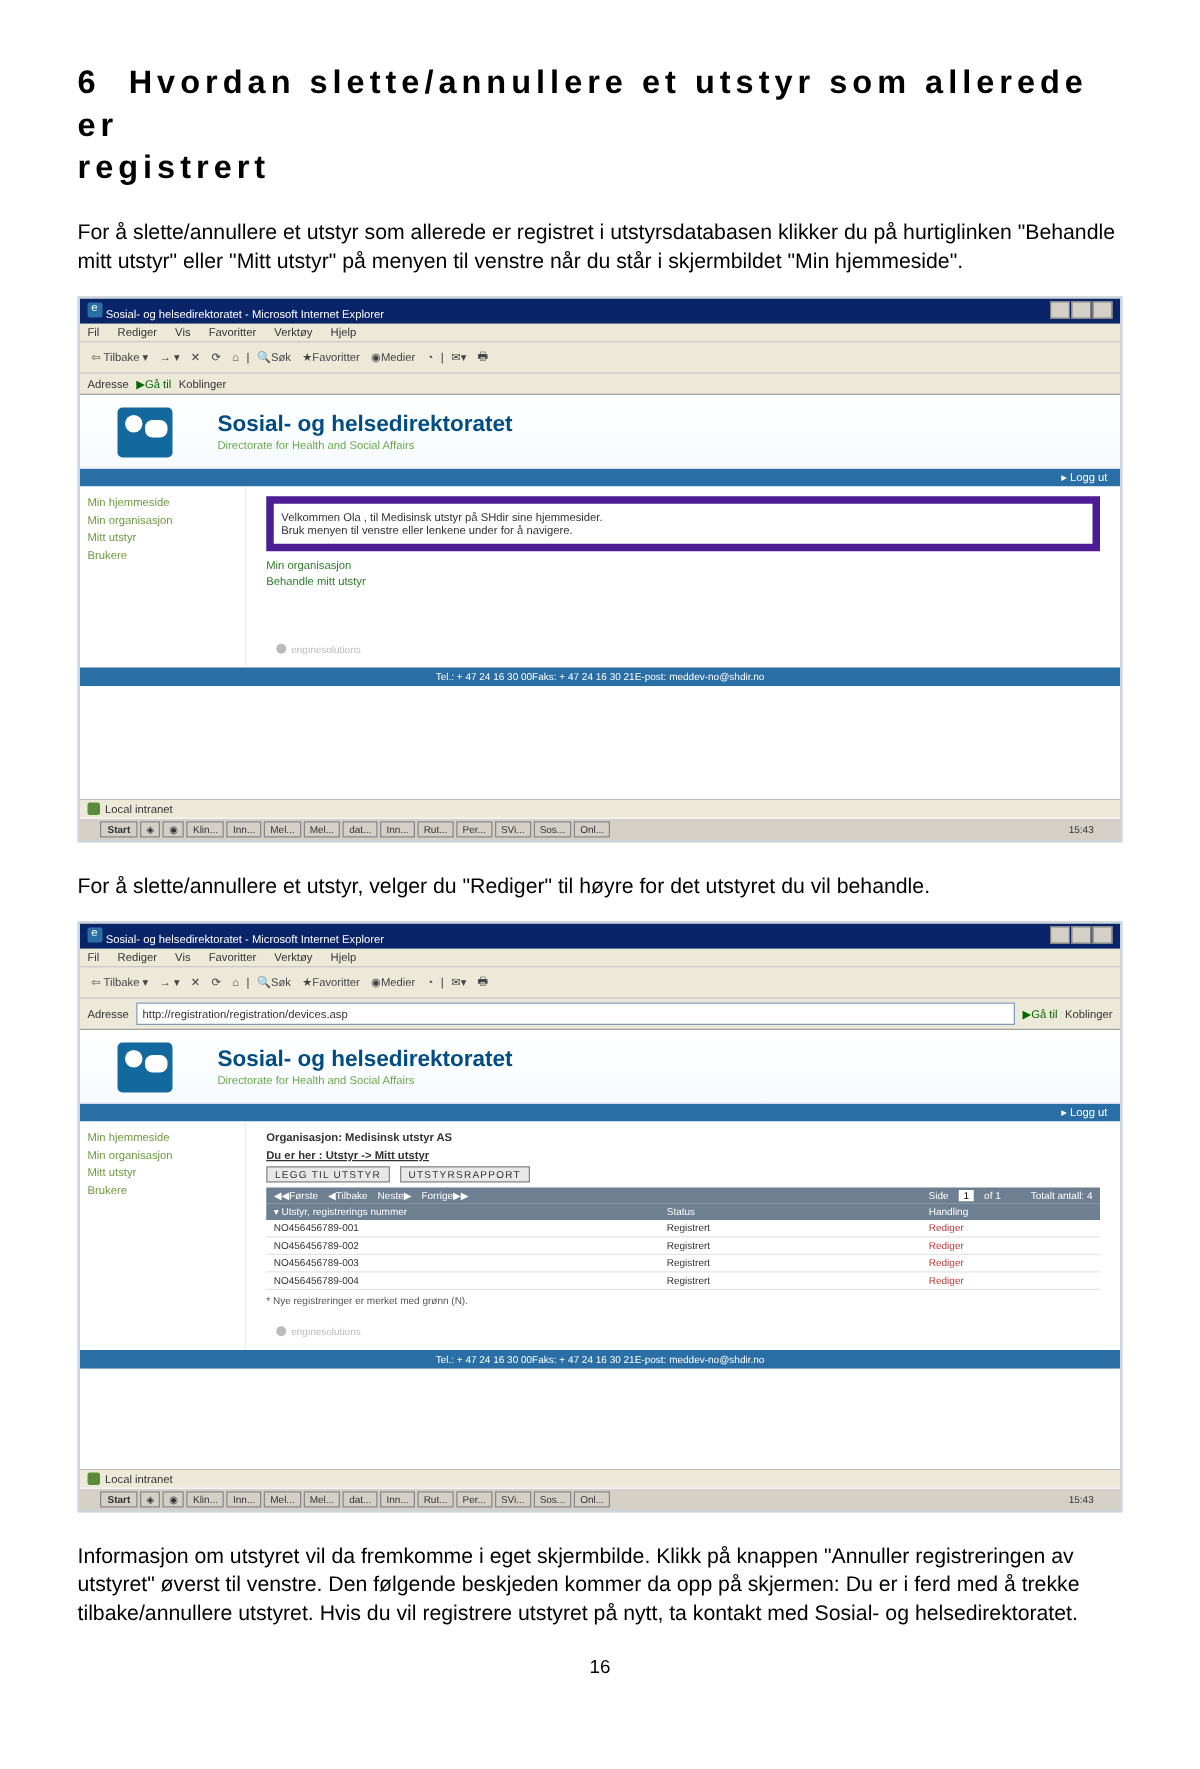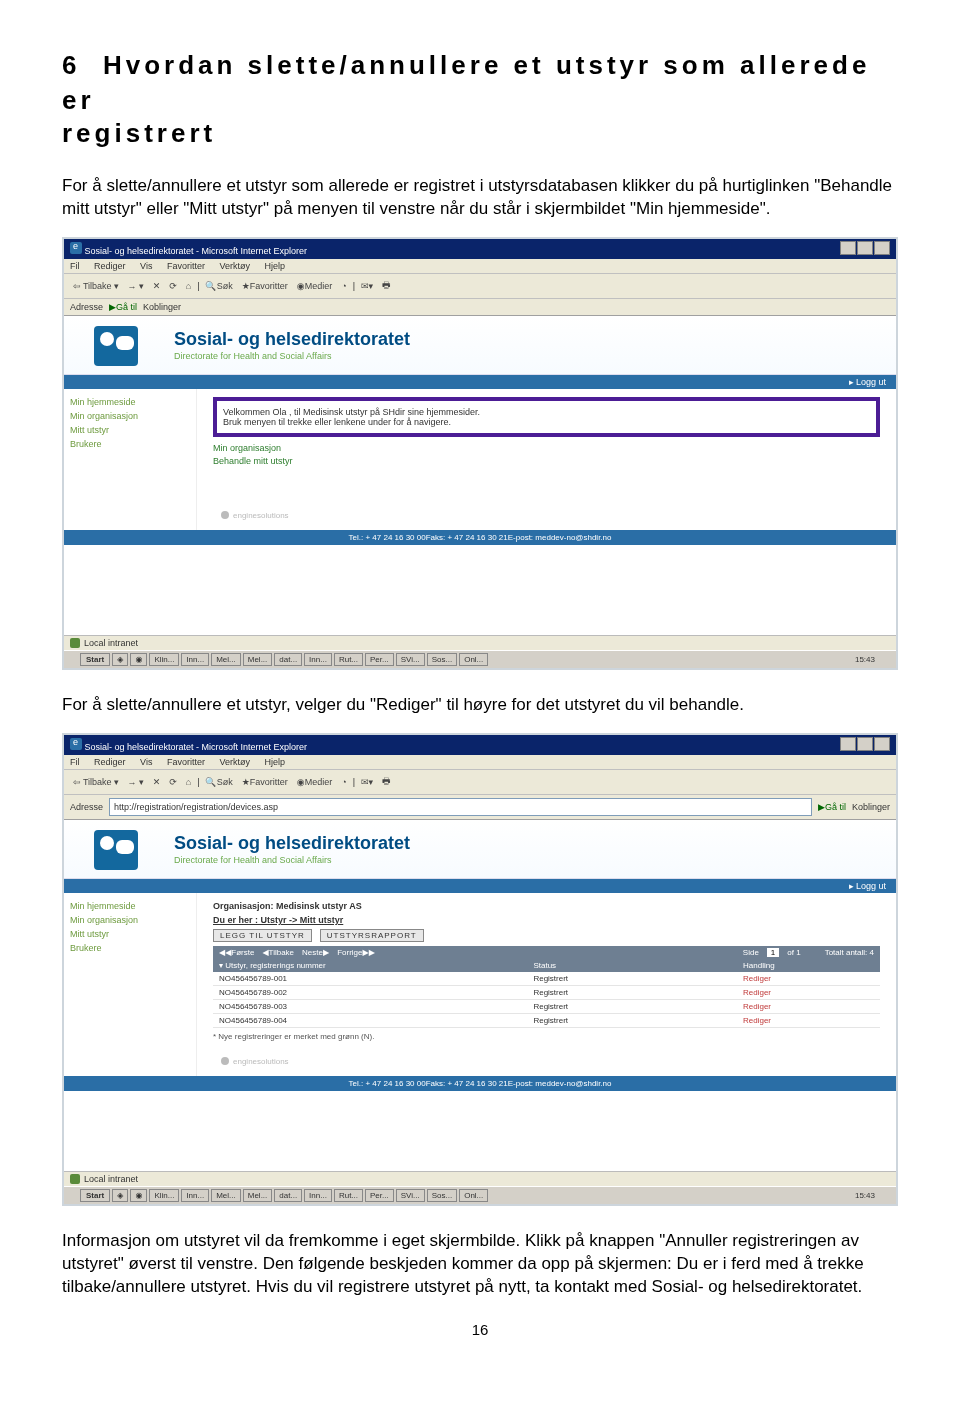--- a/index.html
+++ b/index.html
@@ -22,21 +22,21 @@
 .banner .logo{position:absolute;left:30px;top:10px;width:44px;height:40px;background:#13689e;border-radius:4px}
 .banner .logo:before{content:"";position:absolute;left:6px;top:6px;width:14px;height:14px;background:#fff;border-radius:50%}
 .banner .logo:after{content:"";position:absolute;left:22px;top:10px;width:18px;height:14px;background:#fff;border-radius:6px}
 .banner .bt{font-size:18px;color:#004c83;font-weight:700}
 .banner .bts{font-size:9px;color:#6aa94b;margin-top:1px}
 .subbar{background:#2a6ea6;color:#fff;text-align:right;padding:2px 10px;font-size:9px}
 .contentrow{display:flex;flex:1}
 .sidenav{width:120px;padding:8px 6px;border-right:1px solid #eee}
 .sidenav div{color:#6e9b3f;font-size:9px;margin-bottom:4px}
 .main{flex:1;padding:8px 16px}
-.box{border:4px solid #4c1d95;background:#fff;padding:6px;margin-bottom:6px;font-size:9px;color:#333}
+.box{border:6px solid #4c1d95;background:#fff;padding:6px;margin-bottom:6px;font-size:9px;color:#333}
 .glink{color:#2d7d2d;font-size:9px;margin-bottom:3px}
 .footer{background:#2a6ea6;color:#fff;font-size:8px;padding:3px 10px;display:flex;justify-content:center}
 .engines{color:#bbb;font-size:8px;padding:2px 8px;display:flex;align-items:flex-start;gap:4px}
 .engines .eico{width:8px;height:8px;background:#bbb;border-radius:50%}
 .taskbar{background:#d4d0c8;border-top:1px solid #fff;padding:2px 16px;display:flex;align-items:center;gap:2px;font-size:8px}
 .taskbar .start{border:1px solid #888;background:#d4d0c8;padding:1px 5px;font-weight:700}
 .taskbar .tb{border:1px solid #888;background:#d4d0c8;padding:1px 4px}
 .taskbar .clock{margin-left:auto;padding:1px 5px}
 .statusbar{background:#ece9d8;border-top:1px solid #bbb;padding:2px 6px;display:flex;justify-content:flex-start;align-items:center;gap:4px}
 .statusbar .sico{width:10px;height:10px;background:#5a8b3a;border-radius:2px}
@@ -115,21 +115,21 @@
     <div class="contentrow">
       <div class="sidenav">
         <div>Min hjemmeside</div>
         <div>Min organisasjon</div>
         <div>Mitt utstyr</div>
         <div>Brukere</div>
       </div>
       <div class="main">
         <div class="box">
           <div>Velkommen Ola , til Medisinsk utstyr på SHdir sine hjemmesider.</div>
-          <div>Bruk menyen til trekke eller lenkene under for å navigere.</div>
+          <div>Bruk menyen til venstre eller lenkene under for å navigere.</div>
         </div>
         <div class="glink">Min organisasjon</div>
         <div class="glink">Behandle mitt utstyr</div>
         <div style="height:40px"></div>
         <div class="engines">
               <span class="eico"></span>
               <span>enginesolutions</span>
             </div>
       </div>
     </div>

